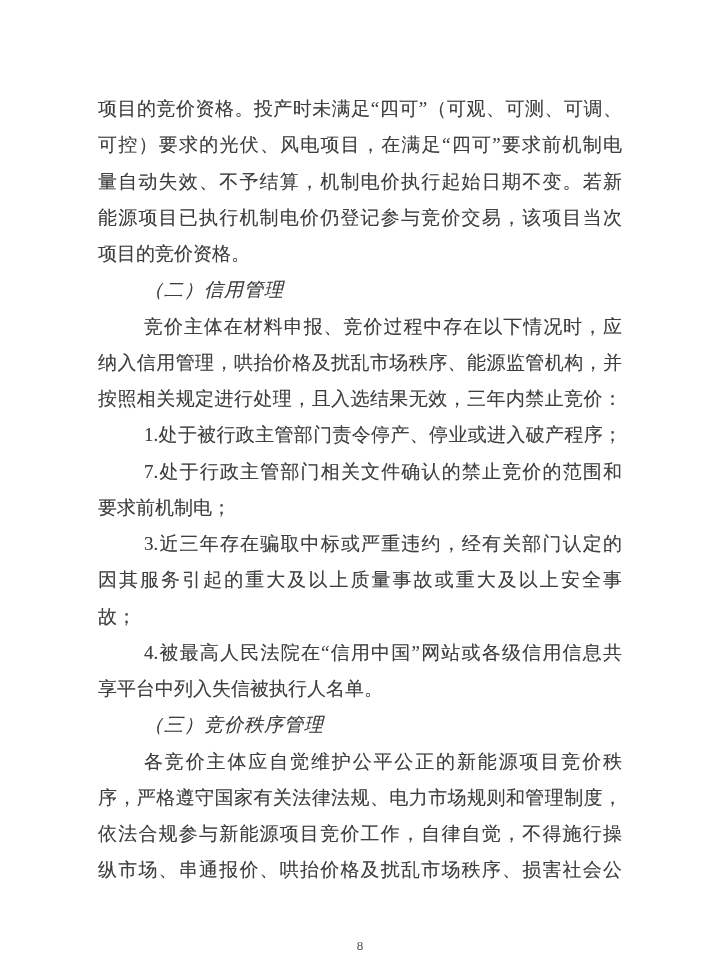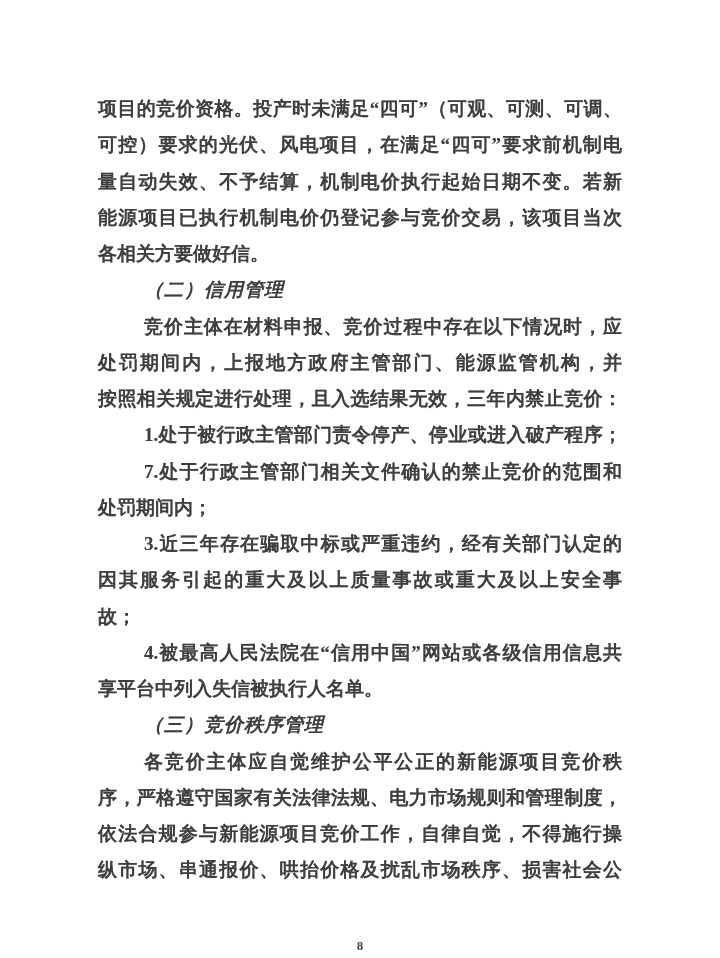--- a/index.html
+++ b/index.html
@@ -1,20 +1,20 @@
 <!DOCTYPE html>
 <html style="--text-color: #3f3f3f; --background-color: #ffffff; --page-number-color: #4a4a4a;"><head>
 <meta charset="utf-8">
 <style>
   :root {
     --text-color: #3f3f3f;
     --background-color: #ffffff;
     --page-number-color: #4a4a4a;
   }
-  * { margin: 0; padding: 0; box-sizing: border-box; font-weight: bold; }
+  * { margin: 0; padding: 0; box-sizing: border-box; }
   html, body {
     width: 720px;
     height: 958px;
     background: var(--background-color);
     overflow: hidden;
   }
   .page {
     position: relative;
     width: 720px;
     height: 958px;
@@ -62,28 +62,28 @@
 </style>
 </head>
 <body>
 
 <div class="page">
   <div class="content">
       <div class="line justify">项目的竞价资格。投产时未满足“四可”（可观、可测、可调、</div>
       <div class="line justify">可控）要求的光伏、风电项目，在满足“四可”要求前机制电</div>
       <div class="line justify">量自动失效、不予结算，机制电价执行起始日期不变。若新</div>
       <div class="line justify">能源项目已执行机制电价仍登记参与竞价交易，该项目当次</div>
-      <div class="line">各相关方要做好信。</div>
+      <div class="line">项目的竞价资格。</div>
       <div class="line indent heading">（二）信用管理</div>
       <div class="line justify indent">竞价主体在材料申报、竞价过程中存在以下情况时，应</div>
-      <div class="line justify">处罚期间内，上报地方政府主管部门、能源监管机构，并</div>
+      <div class="line justify">纳入信用管理，哄抬价格及扰乱市场秩序、能源监管机构，并</div>
       <div class="line justify">按照相关规定进行处理，且入选结果无效，三年内禁止竞价：</div>
       <div class="line justify indent">1.处于被行政主管部门责令停产、停业或进入破产程序；</div>
       <div class="line justify indent">7.处于行政主管部门相关文件确认的禁止竞价的范围和</div>
-      <div class="line">处罚期间内；</div>
+      <div class="line">要求前机制电；</div>
       <div class="line justify indent">3.近三年存在骗取中标或严重违约，经有关部门认定的</div>
       <div class="line justify">因其服务引起的重大及以上质量事故或重大及以上安全事</div>
       <div class="line">故；</div>
       <div class="line justify indent">4.被最高人民法院在“信用中国”网站或各级信用信息共</div>
       <div class="line">享平台中列入失信被执行人名单。</div>
       <div class="line indent heading">（三）竞价秩序管理</div>
       <div class="line justify indent">各竞价主体应自觉维护公平公正的新能源项目竞价秩</div>
       <div class="line justify">序，严格遵守国家有关法律法规、电力市场规则和管理制度，</div>
       <div class="line justify">依法合规参与新能源项目竞价工作，自律自觉，不得施行操</div>
       <div class="line justify">纵市场、串通报价、哄抬价格及扰乱市场秩序、损害社会公</div>

